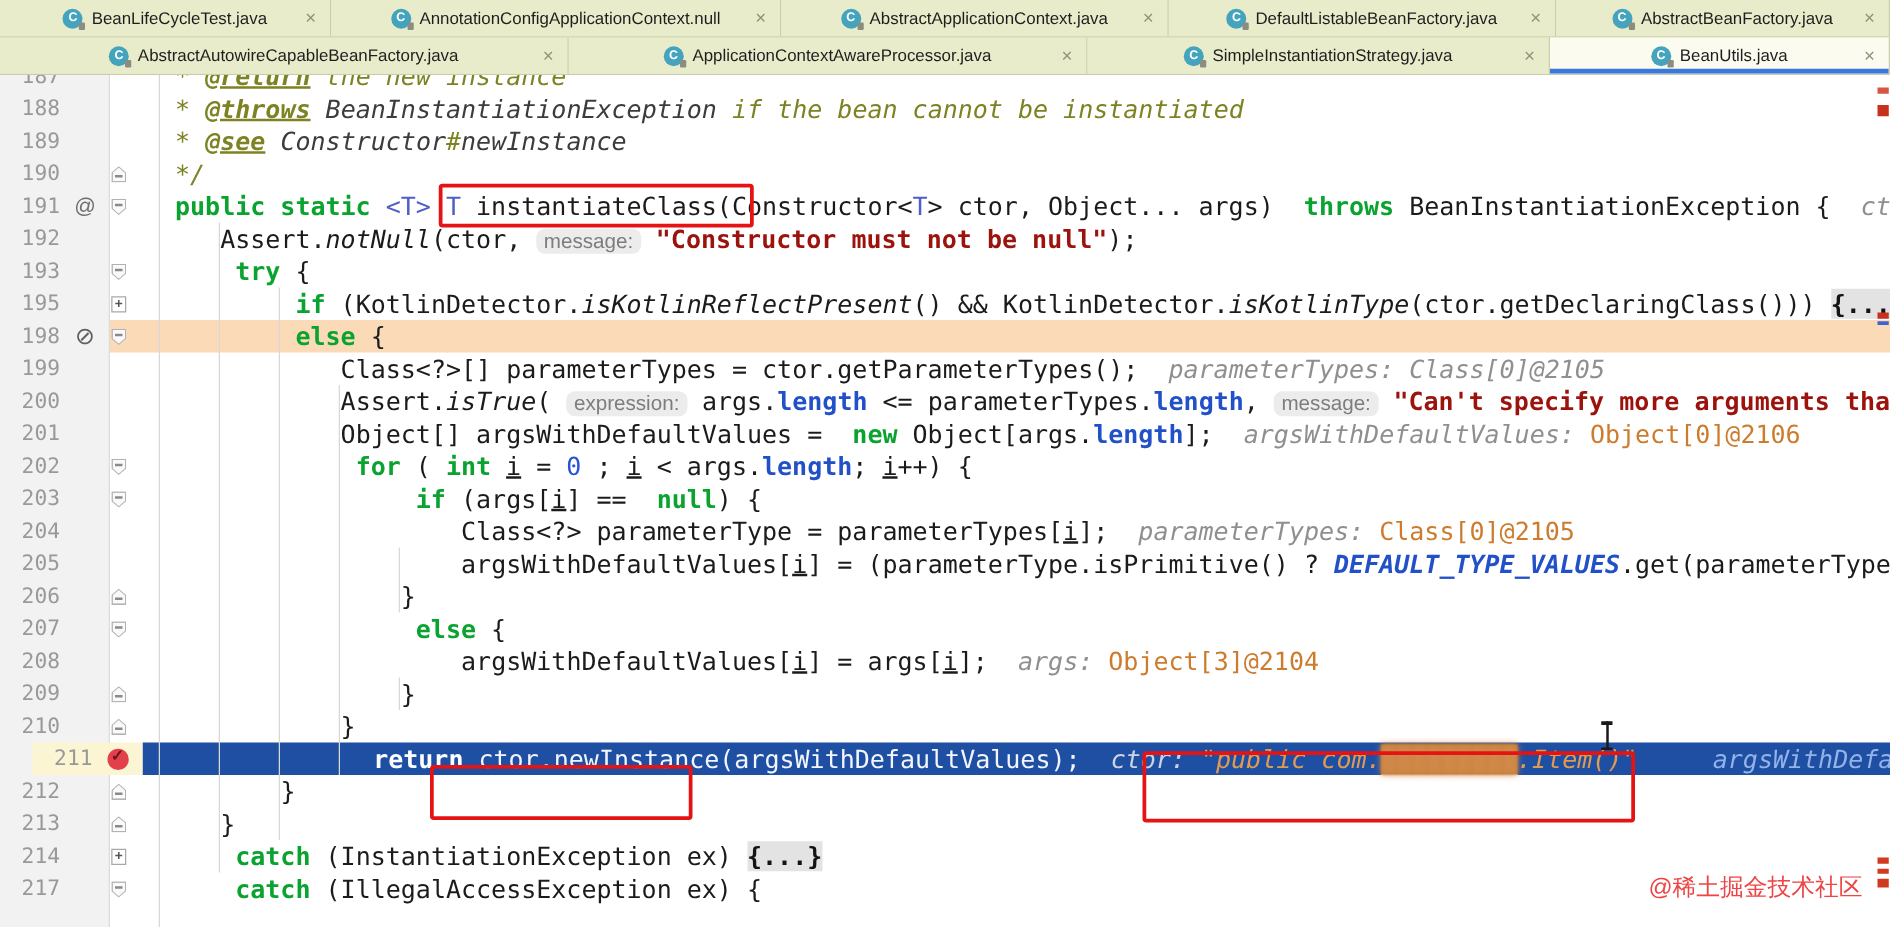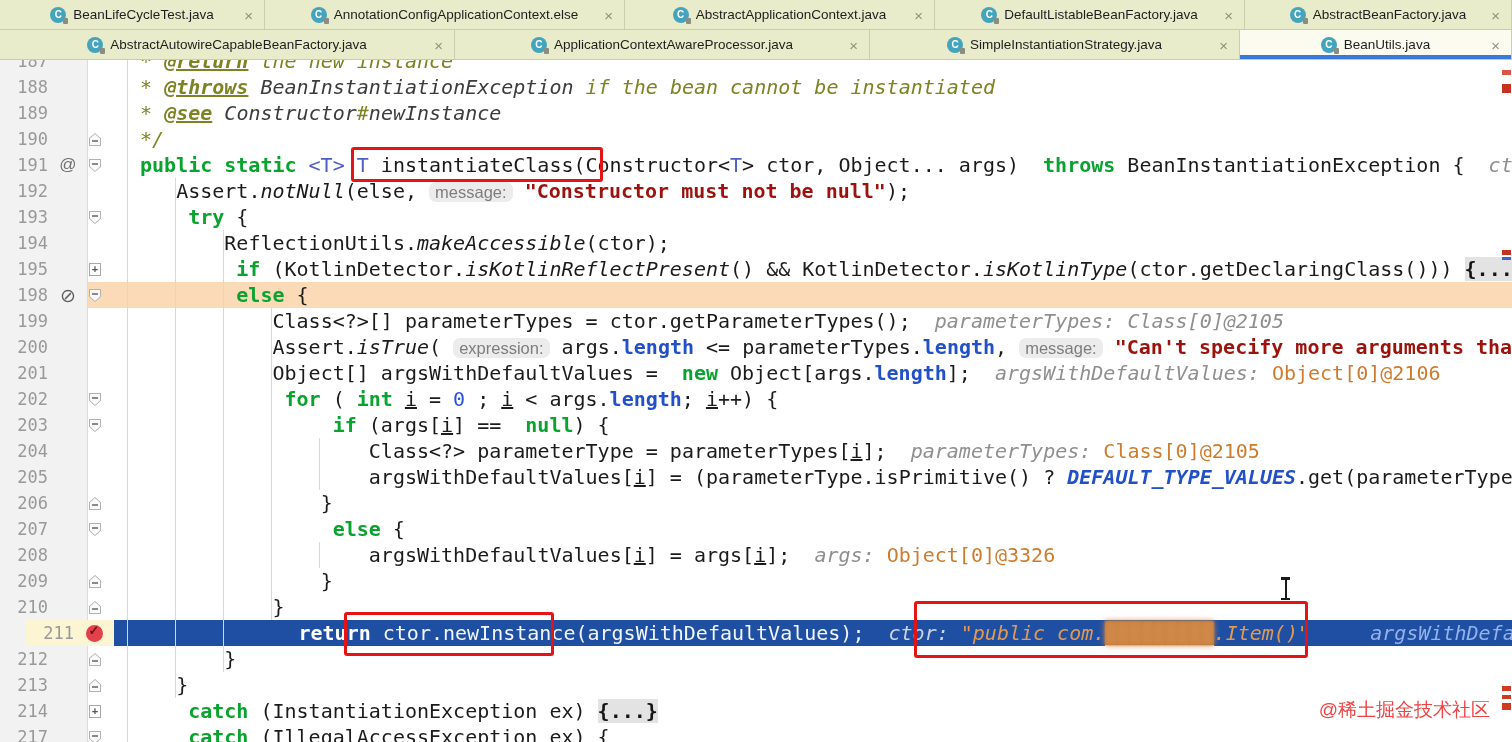--- a/index.html
+++ b/index.html
@@ -99,21 +99,21 @@
 
   <div class="tabbar">
     <div class="tabrow">
         <div class="tab" style="width: 265px;">
           <span class="class-icon">C</span>
           <span class="tab-label">BeanLifeCycleTest.java</span>
           <span class="tab-close">×</span>
         </div>
         <div class="tab" style="width: 360px;">
           <span class="class-icon">C</span>
-          <span class="tab-label">AnnotationConfigApplicationContext.else</span>
+          <span class="tab-label">AnnotationConfigApplicationContext.null</span>
           <span class="tab-close">×</span>
         </div>
         <div class="tab" style="width: 310px;">
           <span class="class-icon">C</span>
           <span class="tab-label">AbstractApplicationContext.java</span>
           <span class="tab-close">×</span>
         </div>
         <div class="tab" style="width: 310px;">
           <span class="class-icon">C</span>
           <span class="tab-label">DefaultListableBeanFactory.java</span>
@@ -209,44 +209,35 @@
             </div>
             <pre class="code"><span class="sg k">public static </span><span class="sg tp">&lt;T&gt; T</span><span class="sg d"> instantiateClass(Constructor&lt;</span><span class="sg tp">T</span><span class="sg d">&gt; ctor, Object... args) </span><span class="sg k">throws</span><span class="sg d"> BeanInstantiationException {</span><span class="sg hl">  ctor: </span></pre>
           </div>
         </div>
         <div class="row">
           <div class="gut">
             <span class="ln">192</span>
             <span class="gicon-cell"></span>
           </div>
           <div class="body">
-            <pre class="code"><span class="sg d">    Assert.</span><span class="sg im">notNull</span><span class="sg d">(else, </span><span class="sg chip">message:</span><span class="sg d"> </span><span class="sg s">"Constructor must not be null"</span><span class="sg d">);</span></pre>
+            <pre class="code"><span class="sg d">    Assert.</span><span class="sg im">notNull</span><span class="sg d">(ctor, </span><span class="sg chip">message:</span><span class="sg d"> </span><span class="sg s">"Constructor must not be null"</span><span class="sg d">);</span></pre>
           </div>
         </div>
         <div class="row">
           <div class="gut">
             <span class="ln">193</span>
             <span class="gicon-cell"></span>
           </div>
           <div class="body">
             <div class="fm down">
               <div class="o"></div>
               <div class="i"></div>
               <div class="dash"></div>
             </div>
             <pre class="code"><span class="sg d">    </span><span class="sg k">try</span><span class="sg d"> {</span></pre>
-          </div>
-        </div>
-        <div class="row">
-          <div class="gut">
-            <span class="ln">194</span>
-            <span class="gicon-cell"></span>
-          </div>
-          <div class="body">
-            <pre class="code"><span class="sg d">        ReflectionUtils.</span><span class="sg im">makeAccessible</span><span class="sg d">(ctor);</span></pre>
           </div>
         </div>
         <div class="row">
           <div class="gut">
             <span class="ln">195</span>
             <span class="gicon-cell"></span>
           </div>
           <div class="body">
             <div class="fm plus">
               <div class="o"></div>
@@ -372,21 +363,21 @@
             </div>
             <pre class="code"><span class="sg d">                </span><span class="sg k">else</span><span class="sg d"> {</span></pre>
           </div>
         </div>
         <div class="row">
           <div class="gut">
             <span class="ln">208</span>
             <span class="gicon-cell"></span>
           </div>
           <div class="body">
-            <pre class="code"><span class="sg d">                    argsWithDefaultValues[</span><span class="sg uv">i</span><span class="sg d">] = args[</span><span class="sg uv">i</span><span class="sg d">];</span><span class="sg hl">  args: </span><span class="sg hv">Object[0]@3326</span></pre>
+            <pre class="code"><span class="sg d">                    argsWithDefaultValues[</span><span class="sg uv">i</span><span class="sg d">] = args[</span><span class="sg uv">i</span><span class="sg d">];</span><span class="sg hl">  args: </span><span class="sg hv">Object[3]@2104</span></pre>
           </div>
         </div>
         <div class="row">
           <div class="gut">
             <span class="ln">209</span>
             <span class="gicon-cell"></span>
           </div>
           <div class="body">
             <div class="fm up">
               <div class="o"></div>

